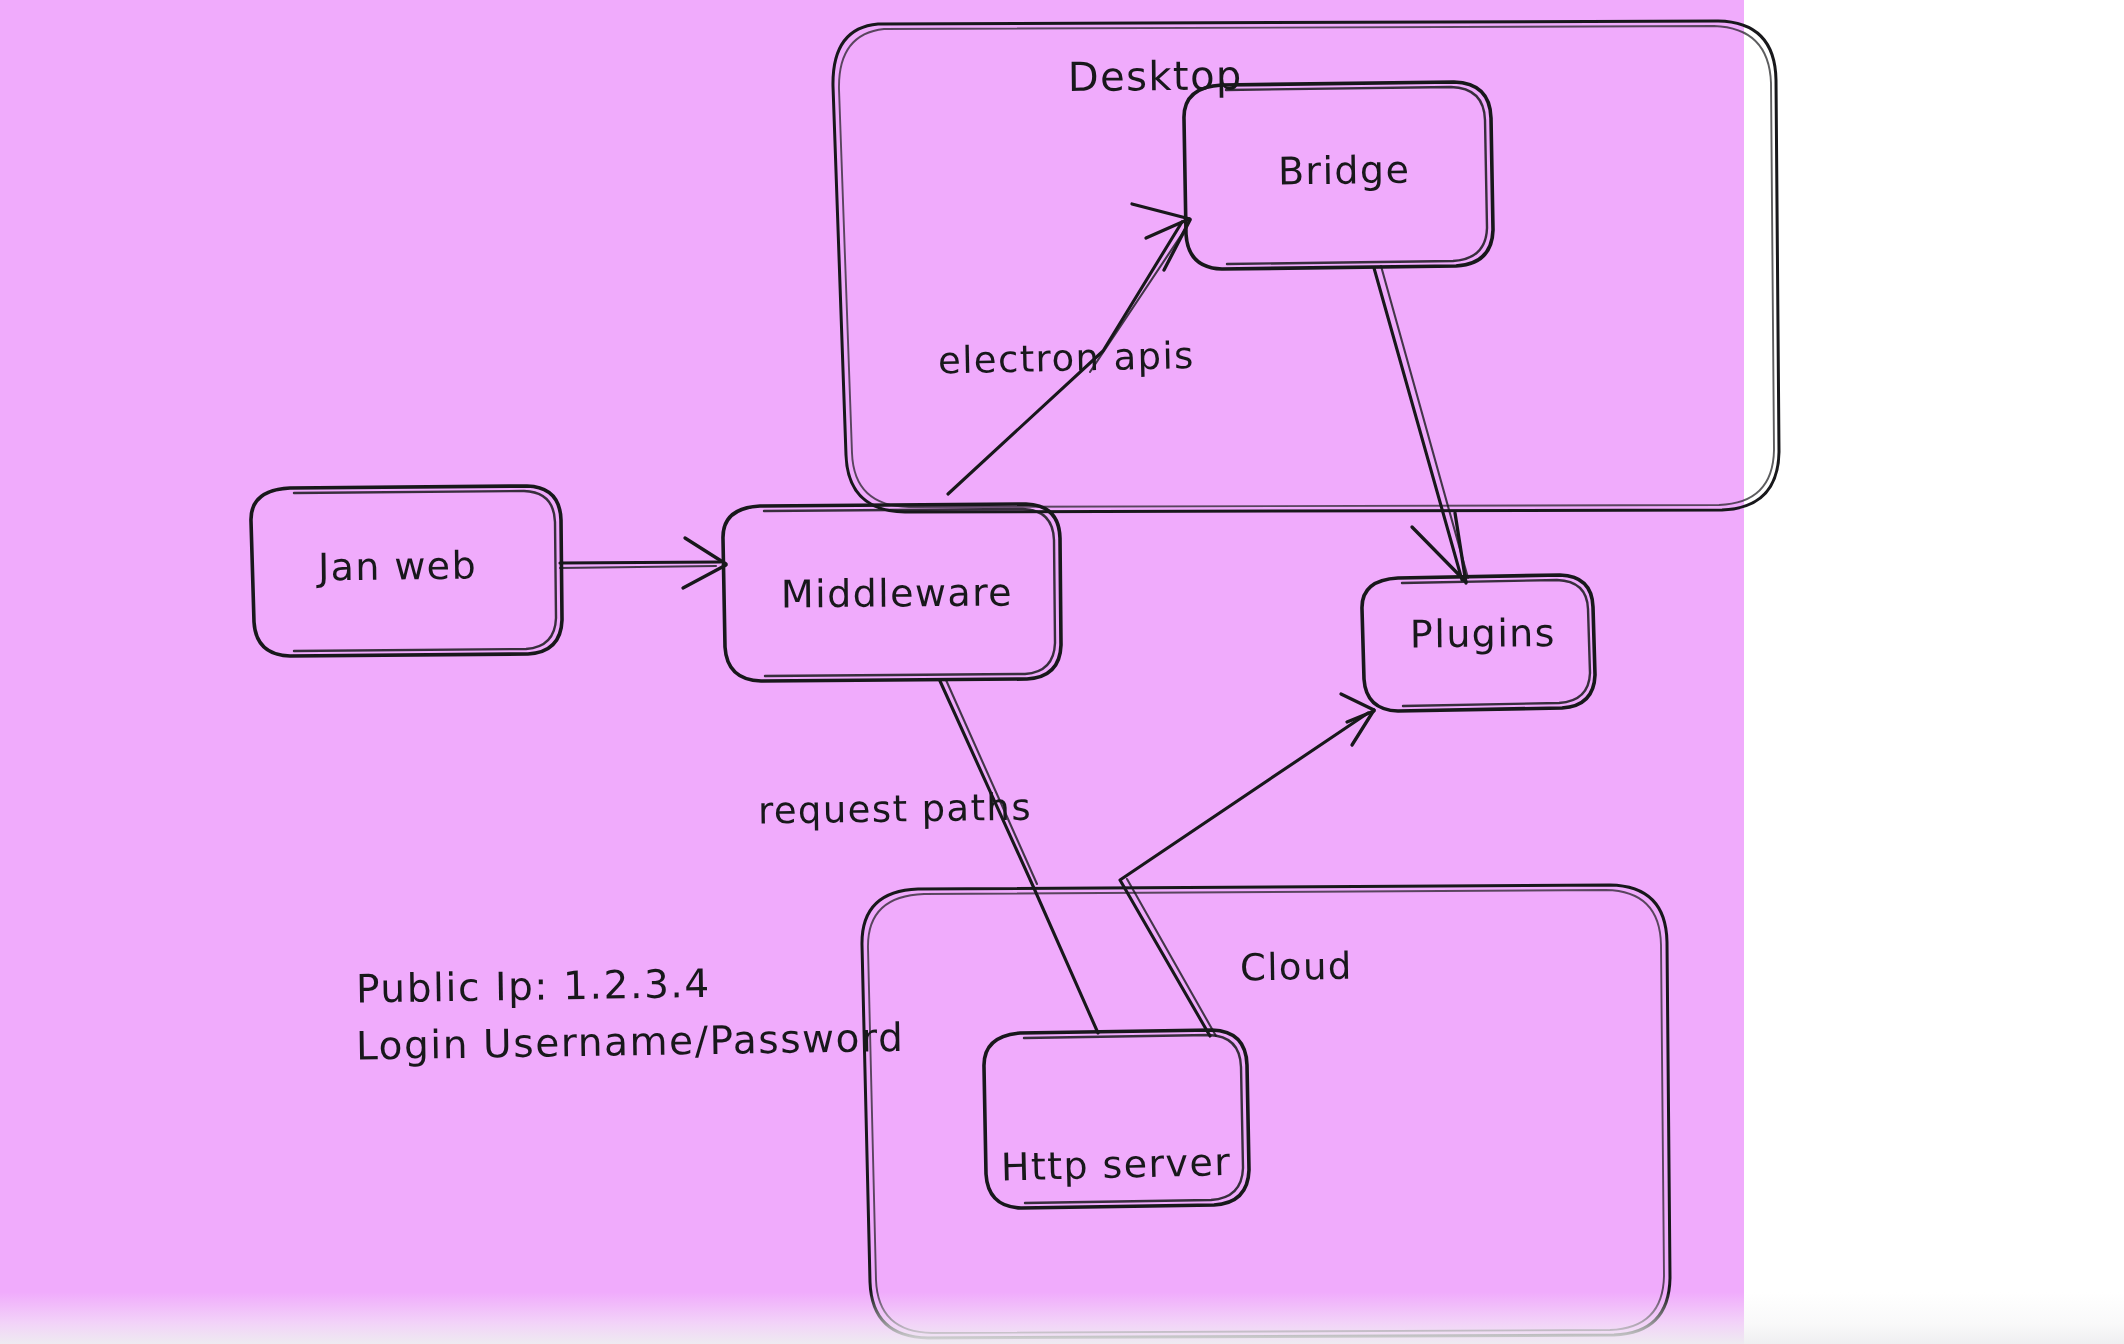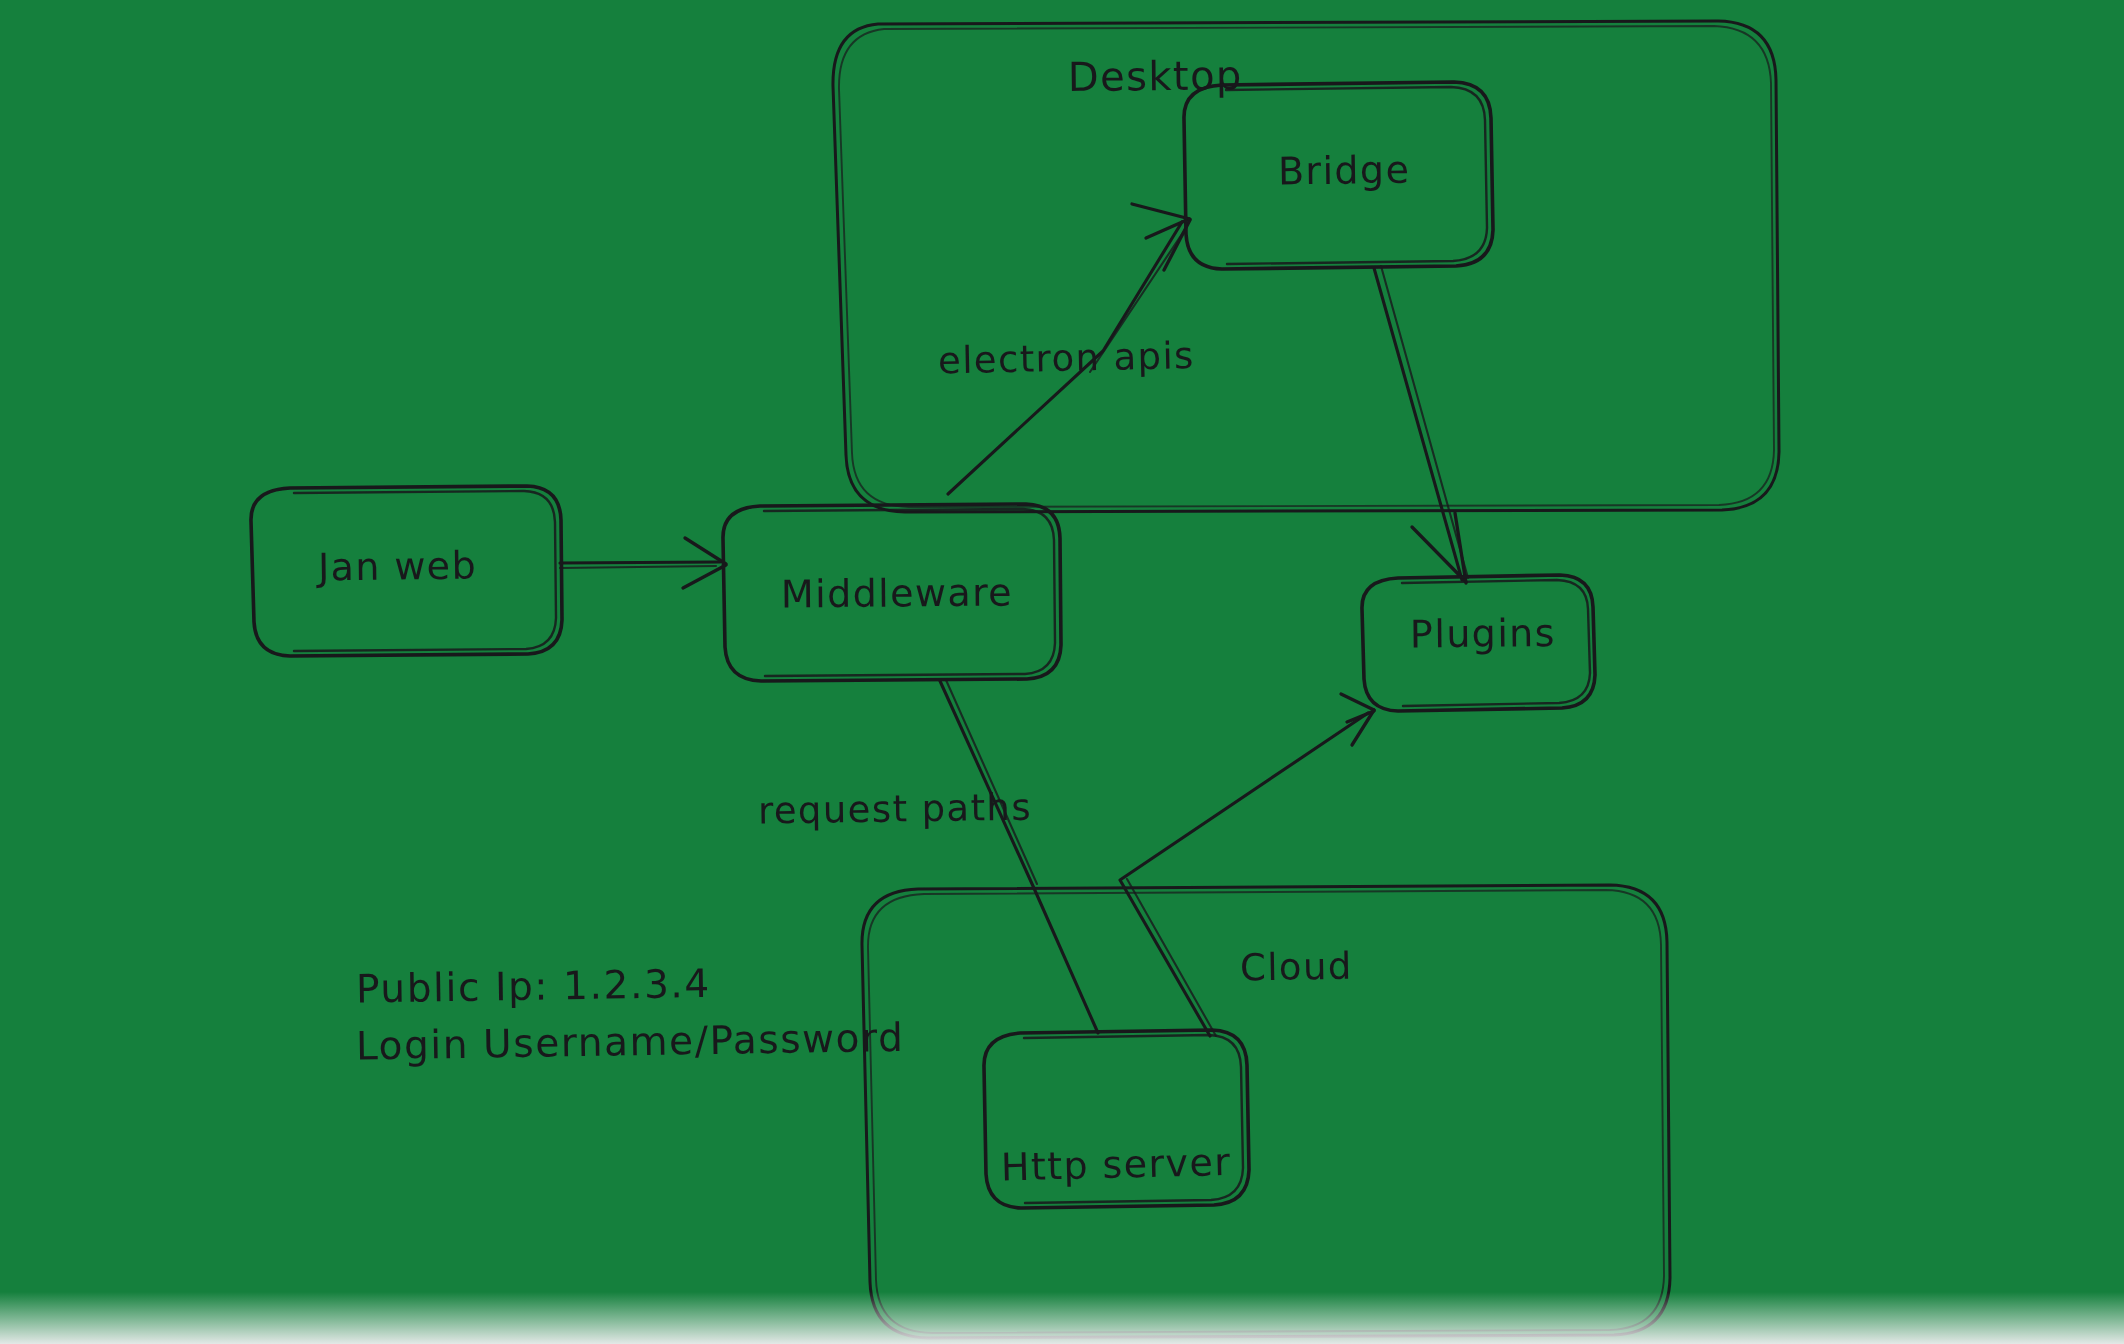--- a/index.html
+++ b/index.html
@@ -9,23 +9,23 @@
     background: #ffffff;
   }
   body {
     width: 2124px;
     height: 1344px;
     overflow: hidden;
     font-family: "DejaVu Sans", sans-serif;
   }
   #canvas-root {
     position: relative;
-    width: 2124px;
+    width: 1744px;
     height: 1344px;
-    background: #15803d;
+    background: #f0abfc;
   }
   #diagram-svg {
     position: absolute;
     inset: 0;
     width: 2124px;
     height: 1344px;
     display: block;
   }
   .bottom-fade {
     position: absolute;

